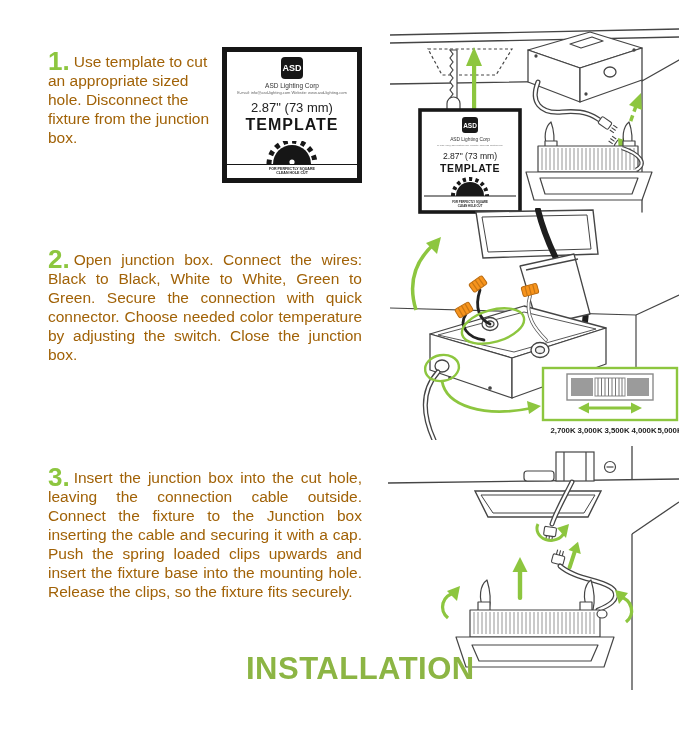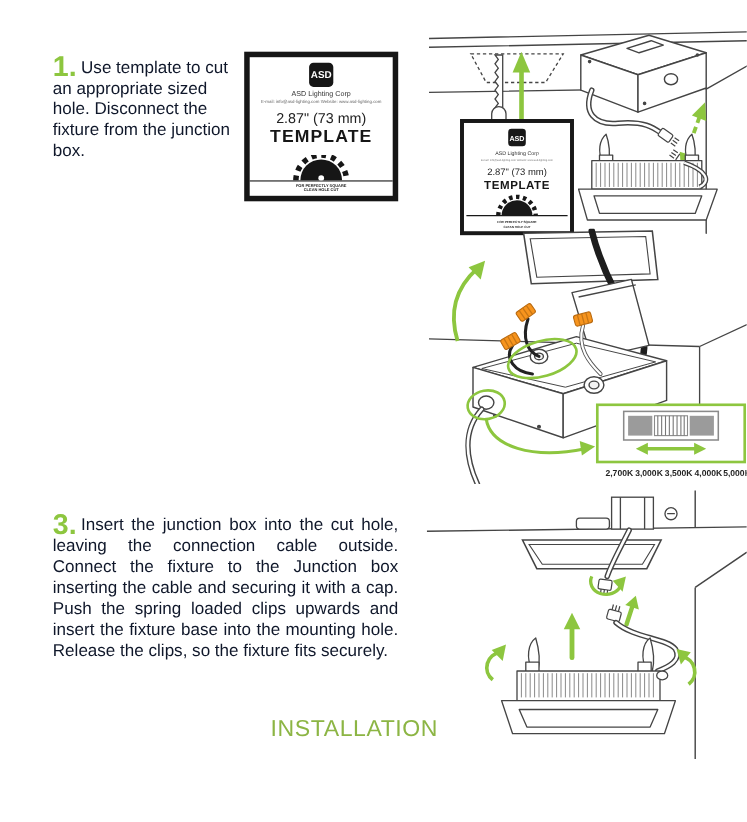--- a/index.html
+++ b/index.html
@@ -1,21 +1,21 @@
 <!DOCTYPE html>
 <html><head>
 <meta charset="utf-8">
 <style>
   html,body{margin:0;padding:0;background:#ffffff;}
   body{font-family:"Liberation Sans", sans-serif;}
   .page{position:relative;width:679px;height:747px;background:#fff;overflow:hidden;}
 
   
   .step{position:absolute;color:#56575a;font-size:15.5px;line-height:19px;}
-  .step .body{color:#0f172a;}
+  .step .body{color:#a16207;}
   .step-num{font-size:26px;font-weight:bold;color:#8dc63f;line-height:14px;vertical-align:-3px;letter-spacing:0;margin-right:4px;}
   #step1{left:48px;top:36px;width:172px;text-align:left;}
   #step2{left:48px;top:234px;width:314px;text-align:justify;}
   #step3{left:48px;top:452px;width:314px;text-align:justify;}
 
   
   .tcard{position:absolute;left:222px;top:47px;width:140px;height:136px;background:#fff;
          border:5px solid #161616;box-sizing:border-box;display:flex;flex-direction:column;
          align-items:center;text-align:center;}
   .tcard .logo{margin-top:5px;width:22px;height:22px;background:#161616;border-radius:4px;
@@ -29,21 +29,21 @@
   .tcard .foot{font-size:3.6px;font-weight:bold;color:#222;line-height:4.6px;margin-top:2px;}
   .tcard .foot2{font-size:3.6px;font-weight:bold;color:#222;line-height:4.6px;margin-bottom:2px;}
 
   
   .illus{position:absolute;}
   #illus1{left:390px;top:20px;}
   #illus2{left:388px;top:208px;}
   #illus3{left:388px;top:438px;}
 
   
-  .title{position:absolute;left:246px;top:651px;font-size:21px;font-weight:normal;
+  .title{position:absolute;left:246px;top:651px;font-size:31px;font-weight:bold;
          color:#8cb544;letter-spacing:0.5px;}
 </style>
 </head>
 <body>
 
 <div class="page">
 
   <p class="step" id="step1">
     <span class="step-num">1.</span><span class="body">Use template to cut an appropriate sized hole. Disconnect the fixture from the junction box.</span>
   </p>
@@ -58,20 +58,23 @@
       <svg width="78" height="23" viewBox="0 0 78 23">
         <path d="M39,23 m-19,0 a19,19 0 0 1 38,0 z" fill="#161616"></path>
         <path d="M16,23 a23,23 0 0 1 46,0" fill="none" stroke="#161616" stroke-width="5" stroke-dasharray="4.5 4.5"></path>
         <circle cx="39" cy="21" r="2.6" fill="#fff"></circle>
       </svg>
     </div>
     <div class="foot">FOR PERFECTLY SQUARE</div>
     <div class="foot2">CLEAN HOLE CUT</div>
   </div>
 
+  <p class="step" id="step2">
+    <span class="step-num">2.</span><span class="body">Open junction box. Connect the wires: Black to Black, White to White, Green to Green. Secure the connection with quick connector. Choose needed color temperature by adjusting the switch. Close the junction box.</span>
+  </p>
 
   <p class="step" id="step3">
     <span class="step-num">3.</span><span class="body">Insert the junction box into the cut hole, leaving the connection cable outside. Connect the fixture to the Junction box inserting the cable and securing it with a cap. Push the spring loaded clips upwards and insert the fixture base into the mounting hole. Release the clips, so the fixture fits securely.</span>
   </p>
 
   <svg class="illus" id="illus1" width="289" height="196" viewBox="0 0 289 196">
 
     <g stroke="#454545" stroke-width="1.3" fill="none" stroke-linecap="round">
       <path d="M0,15 L289,9"></path>
         <path d="M0,23 L289,17"></path>

